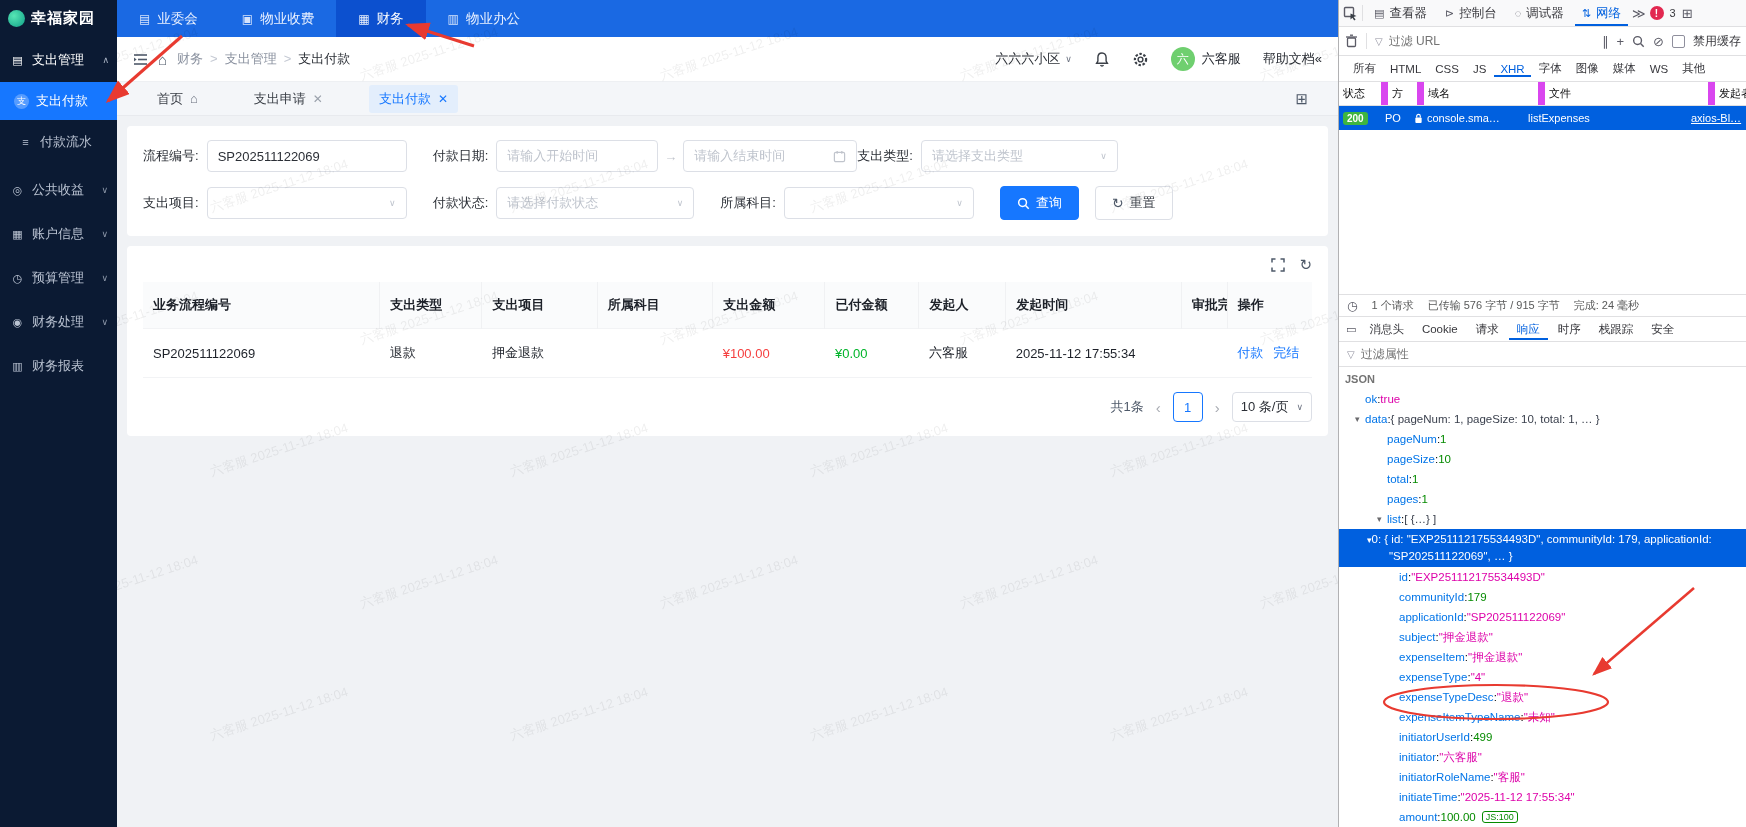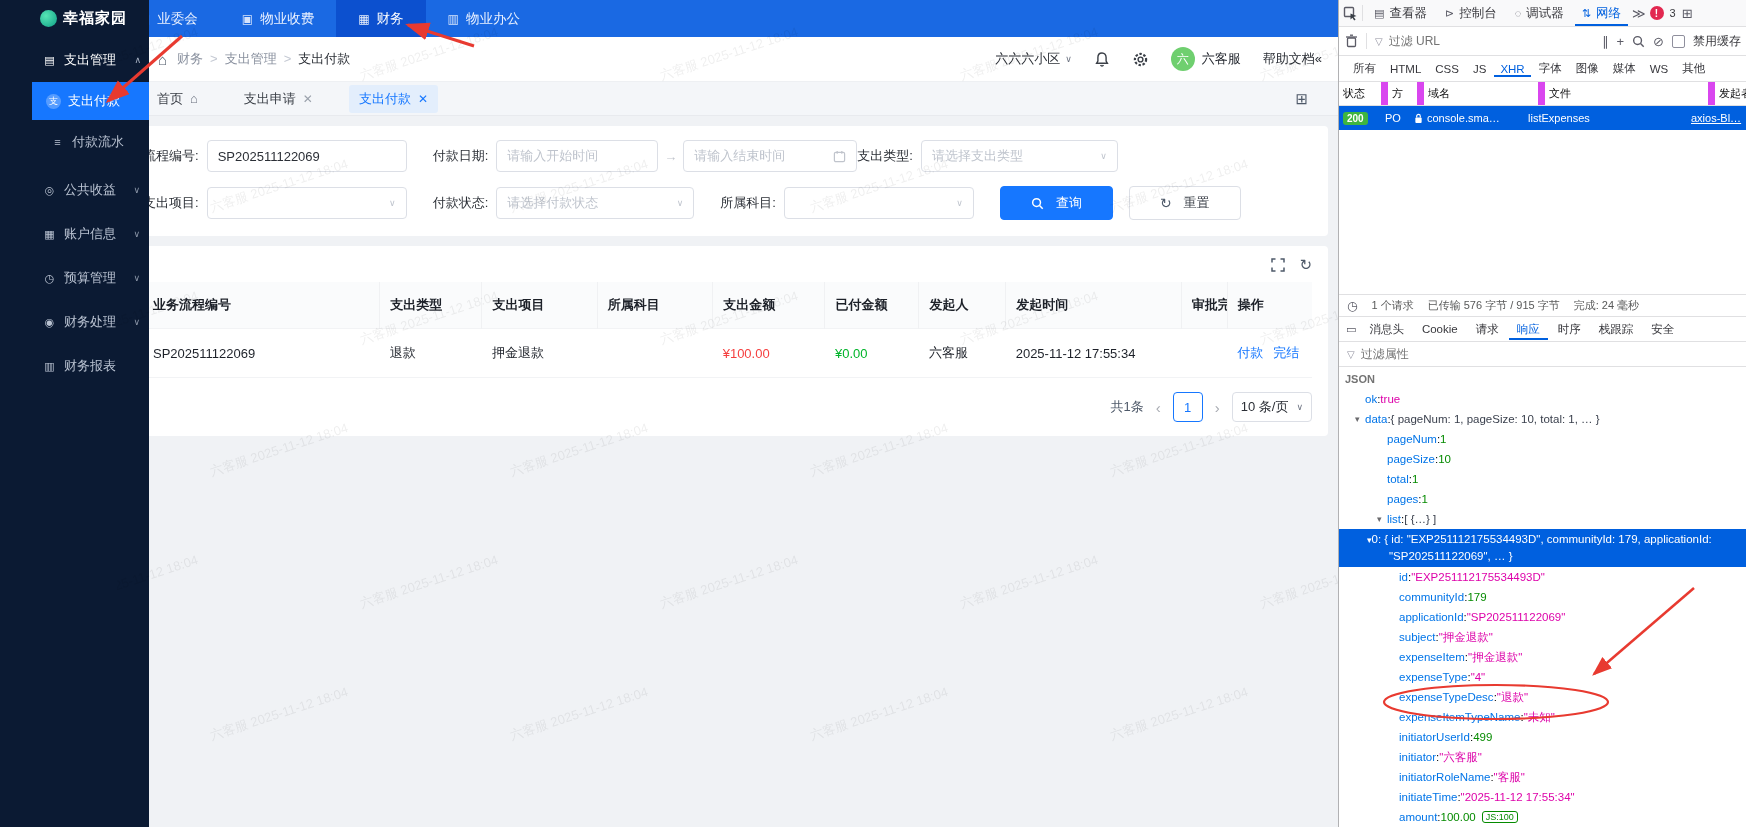--- a/index.html
+++ b/index.html
@@ -1,19 +1,19 @@
 <!DOCTYPE html>
 <html><head>
 <meta charset="utf-8">
 <style>
   html,body{margin:0;padding:0;}
   body{width:1746px;height:827px;position:relative;overflow:hidden;background:#fff;
        font-family:"Liberation Sans","DejaVu Sans",sans-serif;font-size:13px;color:#1d2129;}
   
-  .sidebar{position:absolute;left:0;top:0;width:117px;height:827px;background:#0b1a33;z-index:5;padding-left:32px;}
+  .sidebar{position:absolute;left:0;top:0;width:117px;height:827px;background:#0b1a33;z-index:5;}
   .logo-row{height:37px;display:flex;align-items:center;gap:6px;padding-left:8px;}
   .logo-ico{width:17px;height:17px;border-radius:50%;background:radial-gradient(circle at 35% 35%,#4fe3b0,#0fa султ 0);
             background:radial-gradient(circle at 35% 35%,#57e6b5,#0e9f86);}
   .logo-txt{color:#fff;font-weight:bold;font-size:15px;letter-spacing:1px;}
   .side-group{display:flex;align-items:center;gap:7px;color:#fff;font-size:13px;padding:14px 8px 10px 10px;}
   .side-group .car{margin-left:auto;font-size:9px;color:#aab4c5;}
   .side-item{display:flex;align-items:center;gap:7px;color:#bac3d2;font-size:13px;height:38px;padding-left:10px;margin:3px 0;cursor:pointer;}
   .side-item .car{margin-left:auto;margin-right:9px;font-size:9px;color:#8e99ab;}
   .side-item.active{background:#1677ff;color:#fff;margin:3px 0;}
   .mini-ico{width:15px;height:15px;display:inline-flex;align-items:center;justify-content:center;
@@ -29,39 +29,39 @@
   .nav-ico{font-size:12px;opacity:.9;}
   .subheader{height:44px;background:#fff;border-bottom:1px solid #eef0f3;display:flex;align-items:center;padding:0 16px;gap:10px;}
   .crumb{color:#8a919f;}
   .crumb-sep{color:#c3c8d2;margin:0 7px;}
   .crumb.cur{color:#2b2f36;}
   .sub-right{margin-left:auto;display:flex;align-items:center;gap:22px;}
   .community{color:#2b2f36;display:flex;align-items:center;gap:5px;cursor:pointer;}
   .car-s{font-size:9px;color:#6b7280;}
   .avatar{width:24px;height:24px;border-radius:50%;background:#6fcf6f;color:#fff;display:flex;align-items:center;justify-content:center;font-size:12px;}
   .help{color:#2b2f36;cursor:pointer;}
-  .tabbar{height:33px;background:#f4f6f9;display:flex;align-items:center;gap:26px;padding:0 30px;border-bottom:1px solid #e8eaee;}
+  .tabbar{height:33px;background:#f4f6f9;display:flex;align-items:center;gap:36px;padding:0 30px;border-bottom:1px solid #e8eaee;}
   .tab{display:flex;align-items:center;gap:7px;color:#3a3f47;cursor:pointer;padding:5px 10px;border-radius:3px;}
   .tab .x{color:#9aa1ab;font-size:12px;}
   .tab.active{background:#e3eefc;color:#1677ff;}
   .tab.active .x{color:#1677ff;}
   .tab .home-g{color:#6b7280;font-size:13px;}
   .tabbar-right{margin-left:auto;color:#4e5969;font-size:15px;cursor:pointer;}
   
   .filter-card{margin:10px 10px 10px 10px;background:#fff;border-radius:4px;padding:14px 16px 16px 16px;}
   .f-row{display:flex;align-items:center;margin-bottom:14px;}
   .f-row:last-child{margin-bottom:0;}
   .f-label{color:#2b2f36;margin-right:8px;white-space:nowrap;}
   .inp{height:30px;border:1px solid #dcdfe6;border-radius:4px;background:#fff;display:flex;align-items:center;
        padding:0 10px;color:#2b2f36;}
   .inp .ph{color:#bfc4cd;}
   .sel{justify-content:space-between;}
   .sel .car{color:#bfc4cd;font-size:9px;margin-left:8px;}
   .range-arrow{color:#c0c4cc;margin:0 6px;}
-  .btn{height:32px;border-radius:4px;display:inline-flex;align-items:center;gap:12px;padding:0 30px;cursor:pointer;}
+  .btn{height:32px;border-radius:4px;display:inline-flex;align-items:center;gap:6px;padding:0 16px;cursor:pointer;}
   .btn-primary{background:#1677ff;color:#fff;border:1px solid #1677ff;}
   .btn-plain{background:#fff;color:#3a3f47;border:1px solid #dcdfe6;}
   
   .table-card{margin:0 10px;background:#fff;border-radius:4px;padding:12px 16px 14px 16px;}
   .card-tools{display:flex;justify-content:flex-end;gap:14px;color:#4e5969;margin-bottom:10px;}
   table{border-collapse:collapse;width:100%;table-layout:fixed;}
   th{background:#fafbfc;font-weight:bold;text-align:left;padding:14px 10px;border-right:1px solid #f0f1f3;
      font-size:13px;color:#1d2129;white-space:nowrap;overflow:hidden;}
   th:last-child{border-right:none;}
   td{padding:15px 10px;border-top:1px solid #f2f3f5;border-bottom:1px solid #f2f3f5;font-size:13px;color:#1d2129;

